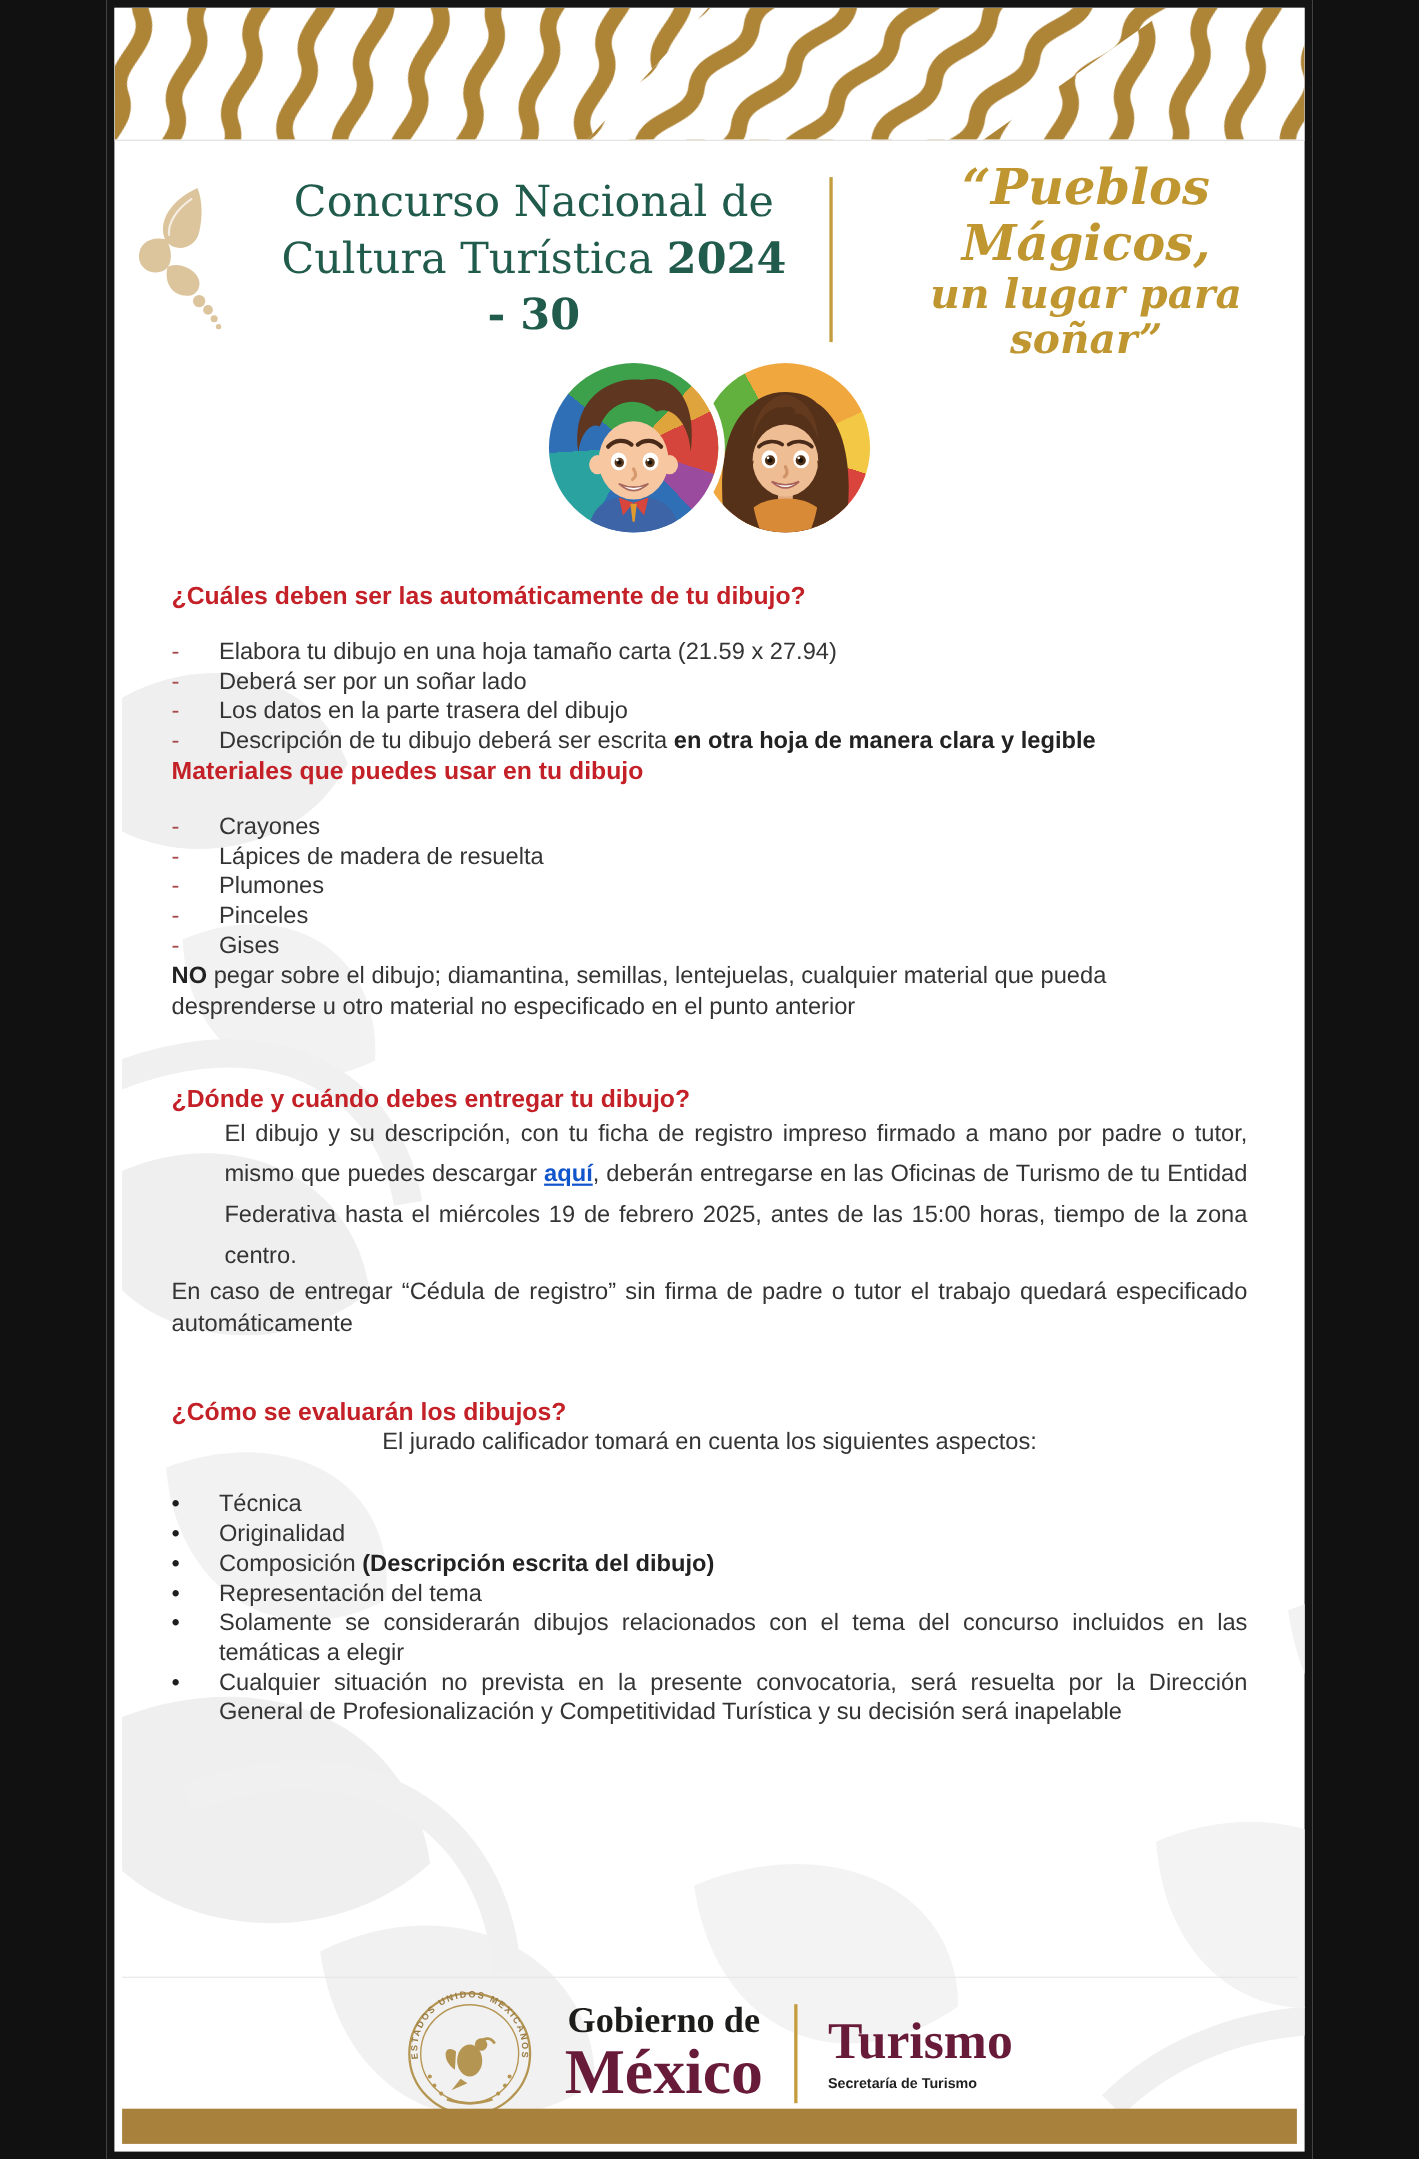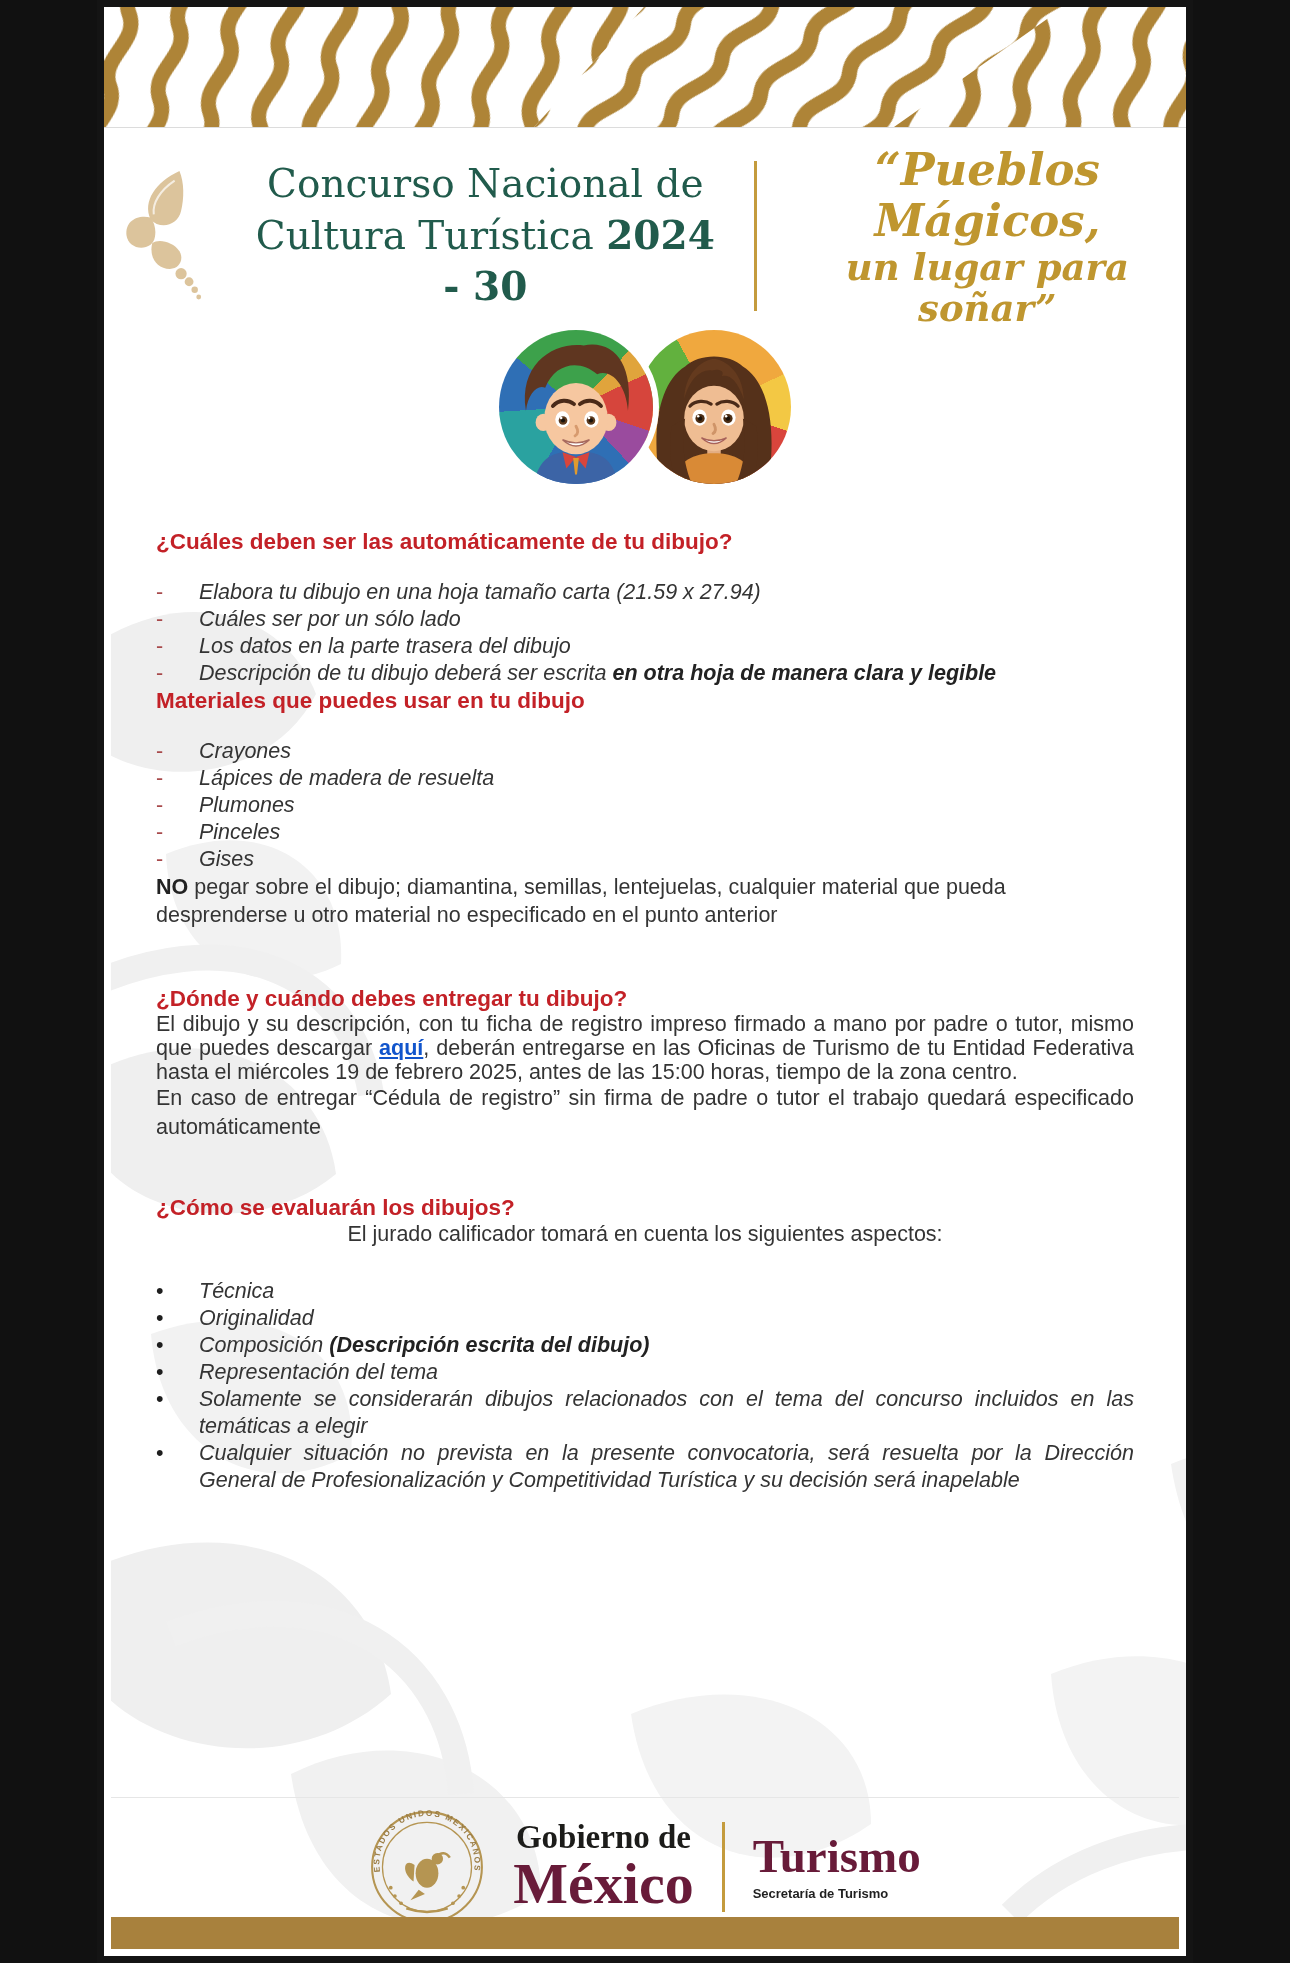--- a/index.html
+++ b/index.html
@@ -27,25 +27,25 @@
   
   .content{position:relative;z-index:1;padding:0 52px;margin-top:36px;font-size:21.5px;line-height:27px;}
   .sec-head{margin:0;color:#C32127;font-size:22.5px;font-weight:bold;line-height:27px;}
   .mt1{margin-top:24px;} .mt2{} .mt3{margin-top:42px;}
   .mt4{margin-top:56px;} .mt5{margin-top:32px;text-align:center;} .mt6{margin-top:28px;}
   .mt7{margin-top:52px;} .mt8{margin-top:30px;}
   .li{display:flex;}
   .li .mk{width:43px;flex:none;}
   .dash .mk::before{content:"-";color:#A8494B;}
   .bullet .mk::before{content:"\2022";color:#1e1e1e;}
-  .li-text{flex:1;font-style:italic;}
+  .li-text{flex:1;}
   b{font-weight:bold;color:#222;}
   .para{margin:0;}
   .just{text-align:justify;}
-  .p1{line-height:24px;} .p2{line-height:29px;} .nopara{line-height:28px;}
+  .p1{line-height:37px;margin-left:48px;} .p2{line-height:29px;} .nopara{line-height:28px;}
   .link{color:#1155CC;font-weight:bold;text-decoration:underline;cursor:pointer;}
   
   .footer-line{position:absolute;left:7px;right:7px;top:1790px;height:1px;background:#e6e6e6;z-index:1;}
   .footer{position:absolute;top:1802px;left:0;right:0;z-index:1;display:flex;align-items:center;justify-content:center;gap:28px;}
   .gob{text-align:center;font-family:"Liberation Serif",serif;}
   .gob .l1{font-size:33px;font-weight:bold;color:#1c1c1a;line-height:1;}
   .gob .l2{font-size:58px;font-weight:bold;color:#681B39;line-height:1.02;}
   .vline2{width:3px;height:90px;background:#C49B3D;}
   .tur{text-align:left;}
   .tur .name{font-family:"Liberation Serif",serif;font-size:47px;font-weight:bold;color:#681B39;line-height:1;}
@@ -173,21 +173,21 @@
   <div class="content">
 
     <h2 class="sec-head">¿Cuáles deben ser las automáticamente de tu dibujo?</h2>
     <div class="mt1">
       <div class="li dash">
           <span class="mk"></span>
           <span class="li-text"><span>Elabora tu dibujo en una hoja tamaño carta (21.59 x 27.94)</span><b></b></span>
         </div>
       <div class="li dash">
           <span class="mk"></span>
-          <span class="li-text"><span>Cuáles ser por un sólo lado</span><b></b></span>
+          <span class="li-text"><span>Deberá ser por un soñar lado</span><b></b></span>
         </div>
       <div class="li dash">
           <span class="mk"></span>
           <span class="li-text"><span>Los datos en la parte trasera del dibujo</span><b></b></span>
         </div>
       <div class="li dash">
           <span class="mk"></span>
           <span class="li-text"><span>Descripción de tu dibujo deberá ser escrita </span><b>en otra hoja de manera clara y legible</b></span>
         </div>
     </div>

